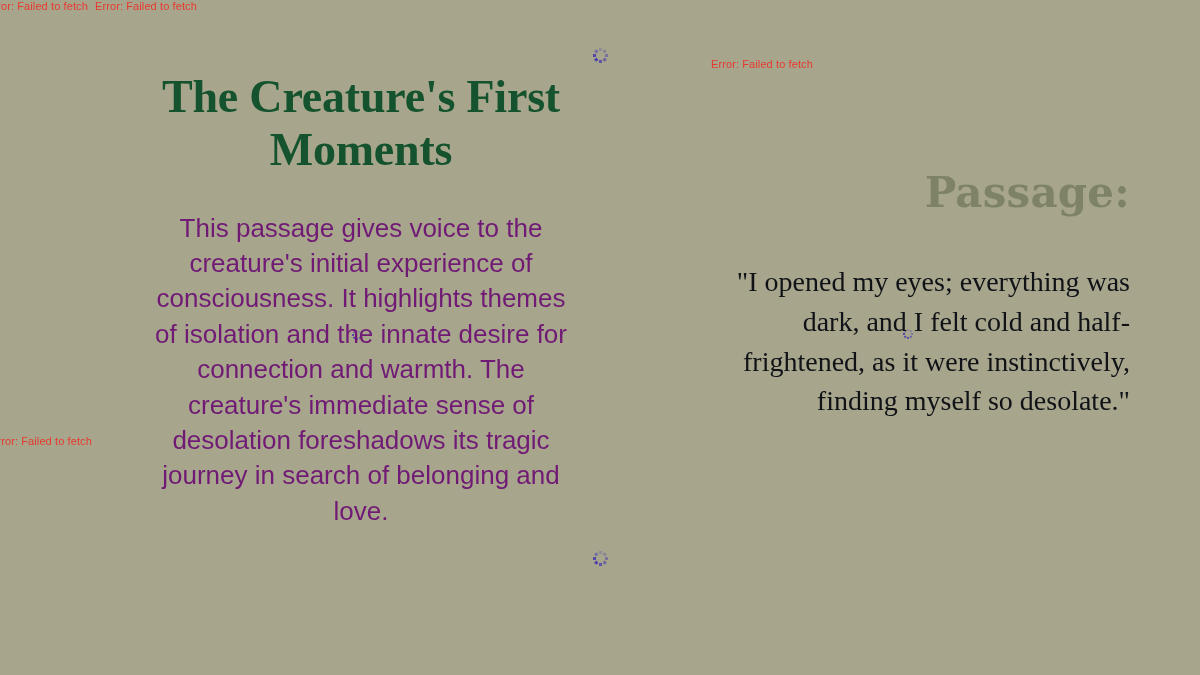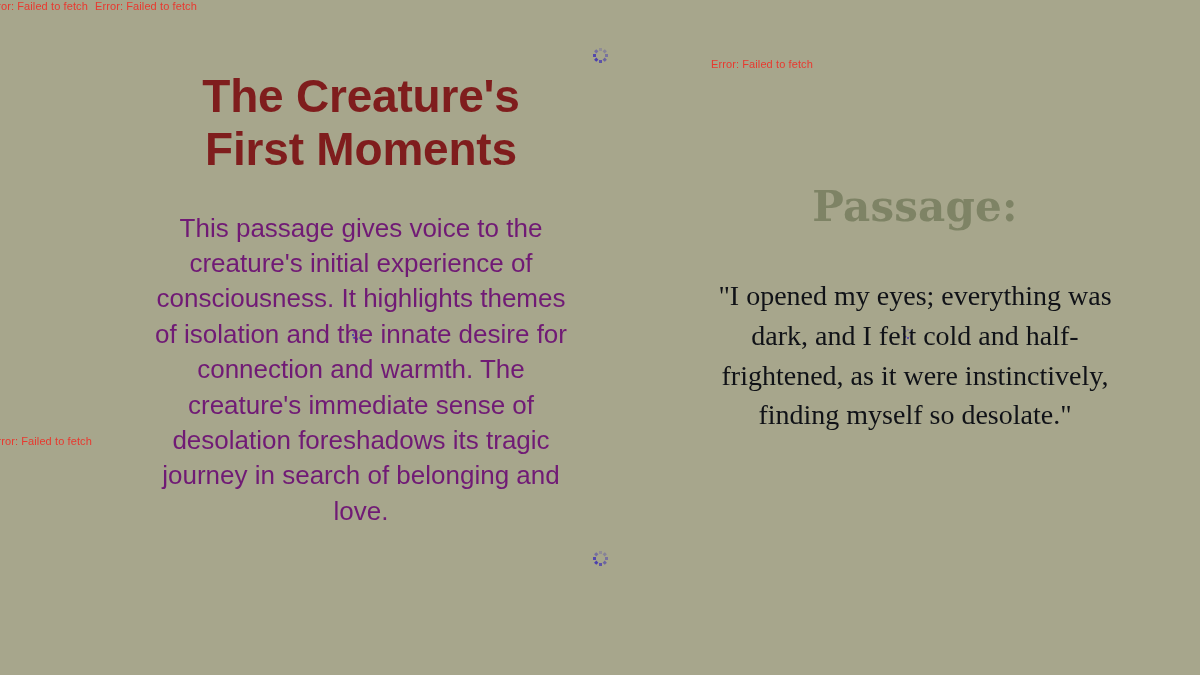--- a/index.html
+++ b/index.html
@@ -82,45 +82,45 @@
 
   
   .left-col {
     position: absolute;
     left: 152px;
     top: 70px;
     width: 418px;
     text-align: center;
   }
   .main-title {
-    font-family: Liberation Sans, sans-serif;
+    font-family: Liberation Serif, serif;
     font-weight: bold;
     font-size: 46px;
     line-height: 1.16;
-    color: #7f1d1d;
+    color: #14532d;
     margin: 0;
     letter-spacing: -0.2px;
   }
   .left-body {
     margin: 0;
     padding-top: 34px;
     font-family: "Liberation Sans", sans-serif;
     font-size: 26px;
     line-height: 1.36;
     color: #701a75;
     font-weight: 400;
   }
 
   
   .right-col {
     position: absolute;
     left: 700px;
-    top: 184px;
+    top: 170px;
     width: 430px;
-    text-align: center;
+    text-align: right;
   }
   .passage-heading {
     font-family: "DejaVu Serif", "Liberation Serif", serif;
     font-weight: bold;
     font-size: 42px;
     line-height: 1.1;
     color: #7e8365;
     margin: 0;
     letter-spacing: 0.2px;
   }

